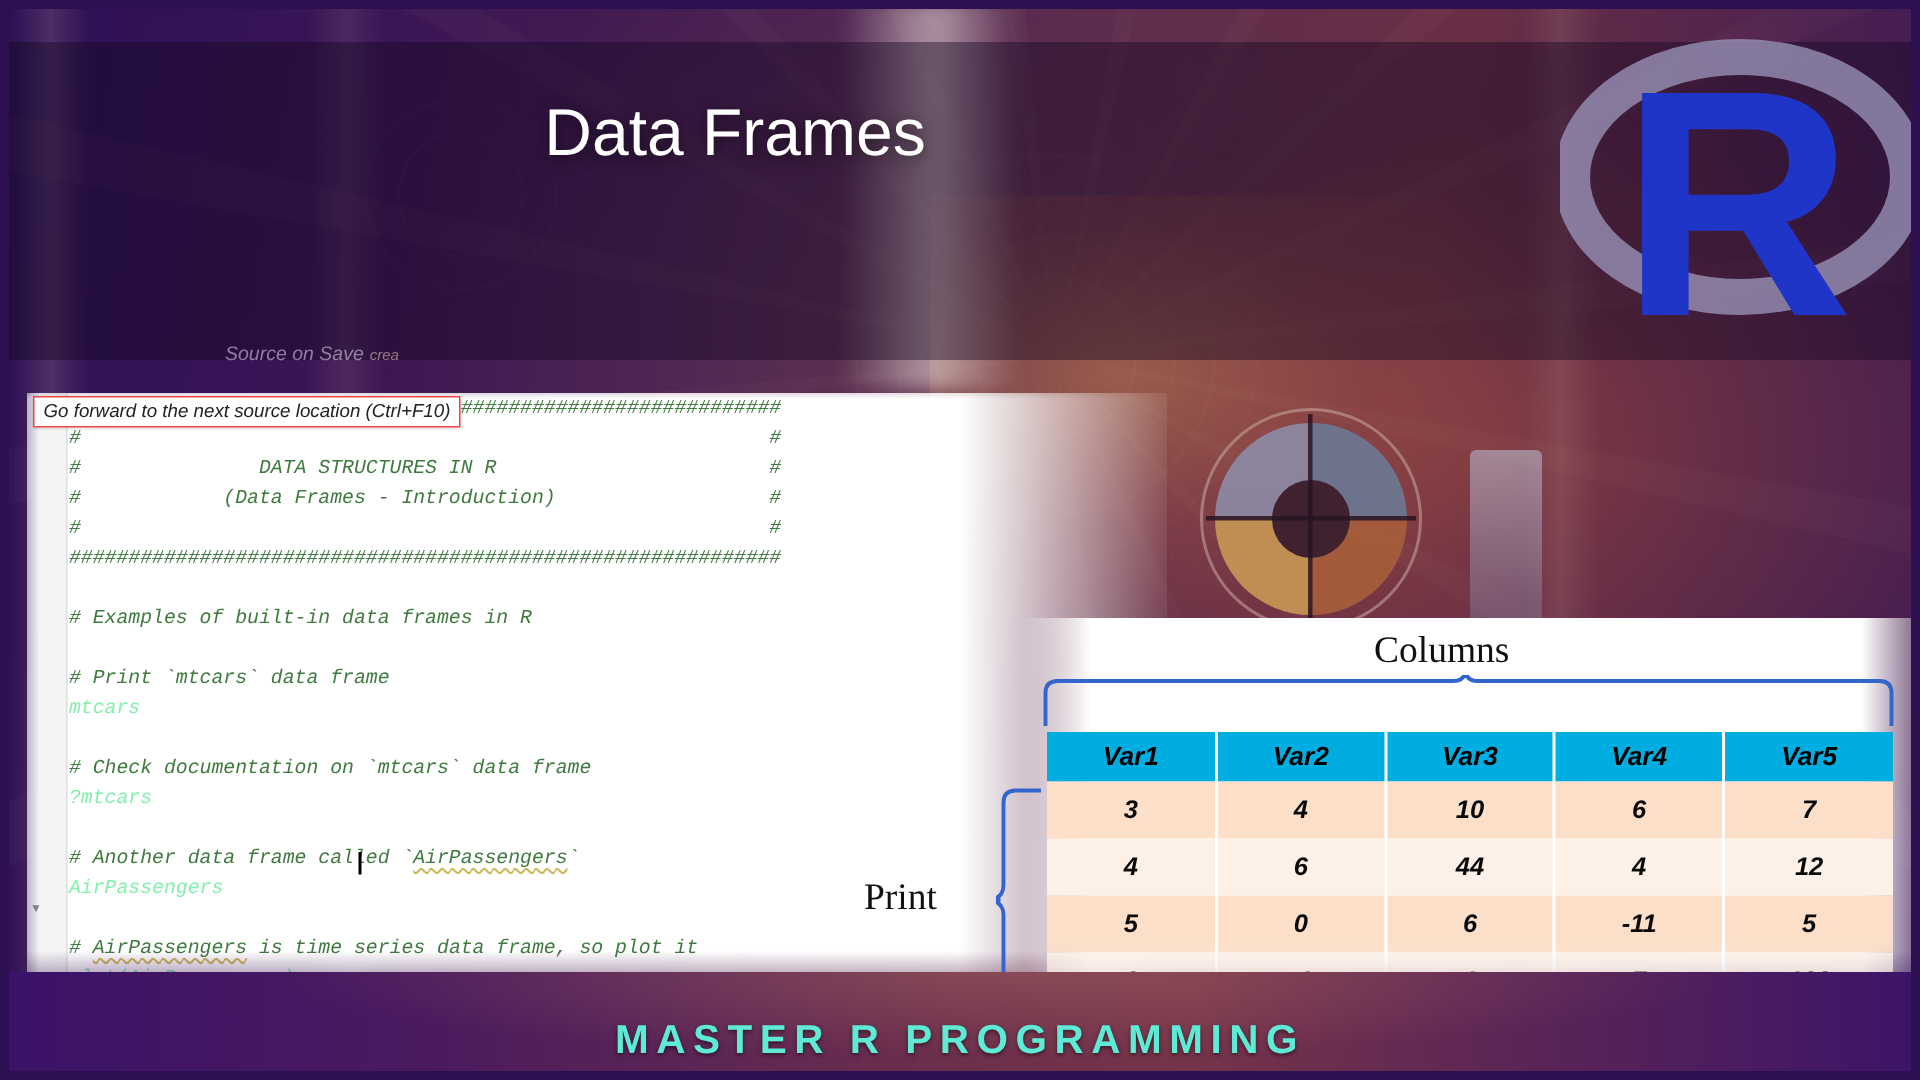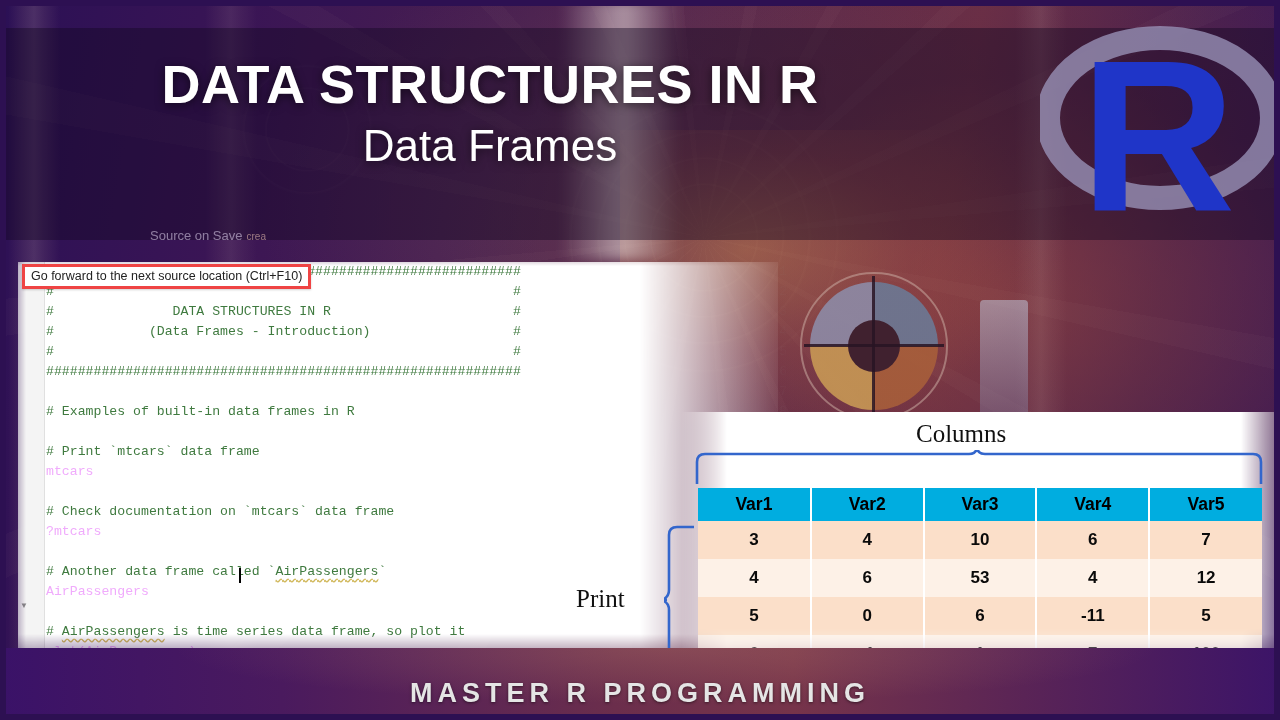--- a/index.html
+++ b/index.html
@@ -142,21 +142,21 @@
     font-size: 44px;
     font-weight: normal;
     color: #ffffff;
     text-shadow: 0 2px 10px rgba(0,0,0,0.55);
   }
 
   
   .editor-wrap {
     position: absolute;
     left: 0px; top: 244px;
-    width: 790px; height: 432px;
+    width: 790px; height: 432px; font-style: italic;
   }
   .editor-mask {
     position: absolute;
     inset: 0;
     -webkit-mask-image:
       linear-gradient(90deg, rgba(0,0,0,0) 0px, rgba(0,0,0,1) 26px, rgba(0,0,0,1) 640px, rgba(0,0,0,0) 790px),
       linear-gradient(180deg, rgba(0,0,0,0) 0px, rgba(0,0,0,1) 22px, rgba(0,0,0,1) 390px, rgba(0,0,0,0) 432px);
     -webkit-mask-composite: source-in;
     mask-image:
       linear-gradient(90deg, rgba(0,0,0,0) 0px, rgba(0,0,0,1) 26px, rgba(0,0,0,1) 640px, rgba(0,0,0,0) 790px),
@@ -209,36 +209,36 @@
     position: absolute;
     left: 44px; top: 18px;
     width: 740px; height: 400px;
     font-family: "Liberation Mono", monospace;
     font-size: 13.2px;
     line-height: 20px;
     white-space: pre;
   }
   .code-line { height: 20px; padding-left: 2px; }
   .cmt { color: #3f7a3f; }
-  .code { color: #f0abfc; }
+  .code { color: #86efac; }
   .cursor-bar {
     position: absolute;
     left: 239px; top: 324px;
     width: 1.5px; height: 15px;
     background: #000;
   }
   .squiggle {
     text-decoration: underline wavy rgba(200,170,60,0.85);
     text-underline-offset: 3px;
   }
   .tooltip {
     position: absolute;
     left: 22px; top: 20px;
     background: #ffffff;
-    border: 3px solid #ef4444;
+    border: 1px solid #ef4444;
     padding: 2px 6px 3px 6px;
     font-size: 12.5px;
     color: #222;
     white-space: nowrap;
     box-shadow: 0 1px 2px rgba(0,0,0,0.18);
     z-index: 6;
   }
 
   
   .df-panel {
@@ -287,20 +287,21 @@
     width: 32px; height: 152px;
   }
   .df-table {
     position: absolute;
     left: 122px; top: 76px;
     width: 564px;
     border-collapse: collapse;
     table-layout: fixed;
     -webkit-mask-image: linear-gradient(180deg, rgba(0,0,0,1) 0px, rgba(0,0,0,1) 140px, rgba(0,0,0,0.35) 178px, rgba(0,0,0,0) 196px);
     mask-image: linear-gradient(180deg, rgba(0,0,0,1) 0px, rgba(0,0,0,1) 140px, rgba(0,0,0,0.35) 178px, rgba(0,0,0,0) 196px);
+    font-style: italic;
   }
   .df-table th {
     background: #00ade0;
     color: #000000;
     font-size: 17.5px;
     font-weight: bold;
     height: 31px;
     border-right: 2px solid #ffffff;
     border-left: 2px solid #ffffff;
   }
@@ -332,21 +333,21 @@
     background: radial-gradient(ellipse 55% 110% at 52% 0%, rgba(210,150,120,0.25), rgba(0,0,0,0) 70%);
   }
   .banner-text {
     position: absolute;
     left: 0; bottom: 11px;
     width: 1280px;
     text-align: center;
     font-size: 27px;
     font-weight: bold;
     letter-spacing: 5px;
-    color: #e5e5e5;
+    color: #5eead4;
     text-shadow: 0 1px 3px rgba(0,0,0,0.5);
     z-index: 3;
   }
   .frame-edge {
     position: absolute;
     inset: 0;
     border: 6px solid #2d1052;
     pointer-events: none;
     z-index: 20;
   }
@@ -376,21 +377,20 @@
   <div class="header-dim"></div>
 
   <div class="r-logo">
     <svg width="240" height="226" viewBox="0 0 240 226" xmlns="http://www.w3.org/2000/svg">
       <ellipse cx="120" cy="104" rx="112" ry="80" fill="none" stroke="#9a93b8" stroke-width="24" opacity="0.78"></ellipse>
       <text x="118" y="196" font-family="Liberation Sans, sans-serif" font-size="215" font-weight="bold" fill="#1f35c8" text-anchor="middle">R</text>
     </svg>
   </div>
 
   <div class="title-block">
-    <div class="title-main">DATA STRUCTURES IN R</div>
     <div class="title-sub">Data Frames</div>
   </div>
 
   <div class="editor-wrap">
     <div class="toolbar-ghost">
       <span>Source on Save</span><span class="crea">crea</span>
     </div>
 
     <div class="editor-mask">
       <div class="editor-bg"></div>
@@ -455,21 +455,21 @@
           <tr class="odd">
             <td>3</td>
             <td>4</td>
             <td>10</td>
             <td>6</td>
             <td>7</td>
           </tr>
           <tr class="even">
             <td>4</td>
             <td>6</td>
-            <td>53</td>
+            <td>44</td>
             <td>4</td>
             <td>12</td>
           </tr>
           <tr class="odd">
             <td>5</td>
             <td>0</td>
             <td>6</td>
             <td>-11</td>
             <td>5</td>
           </tr>

